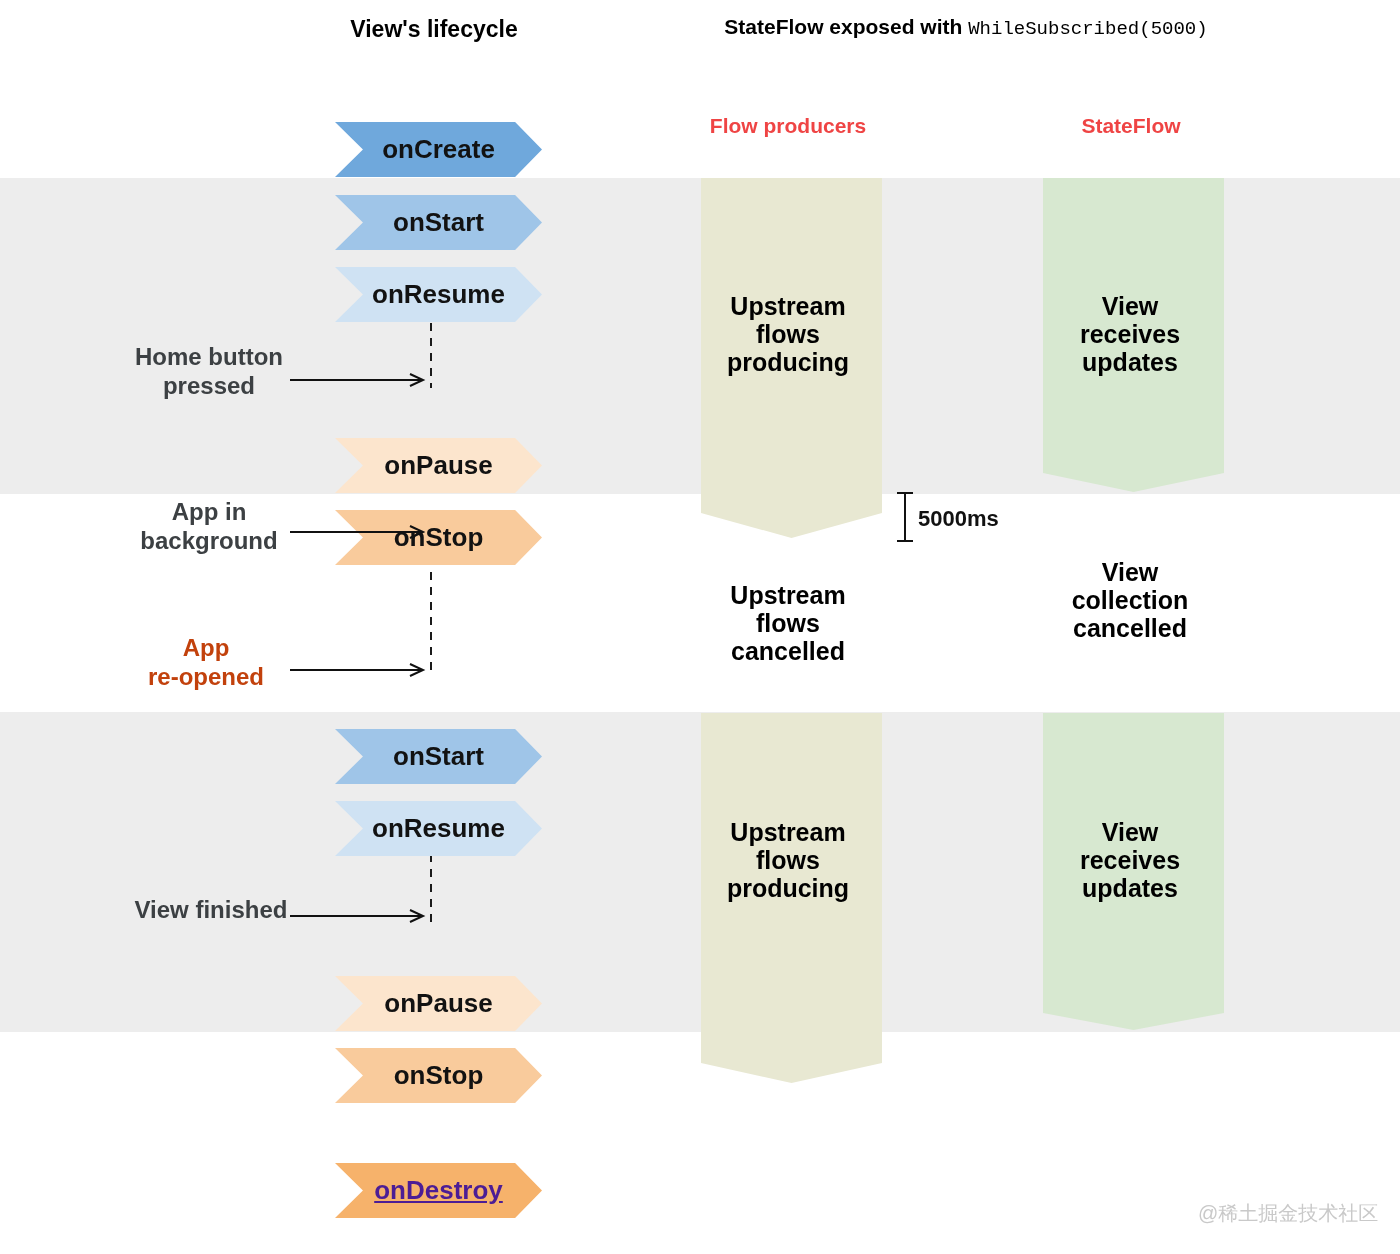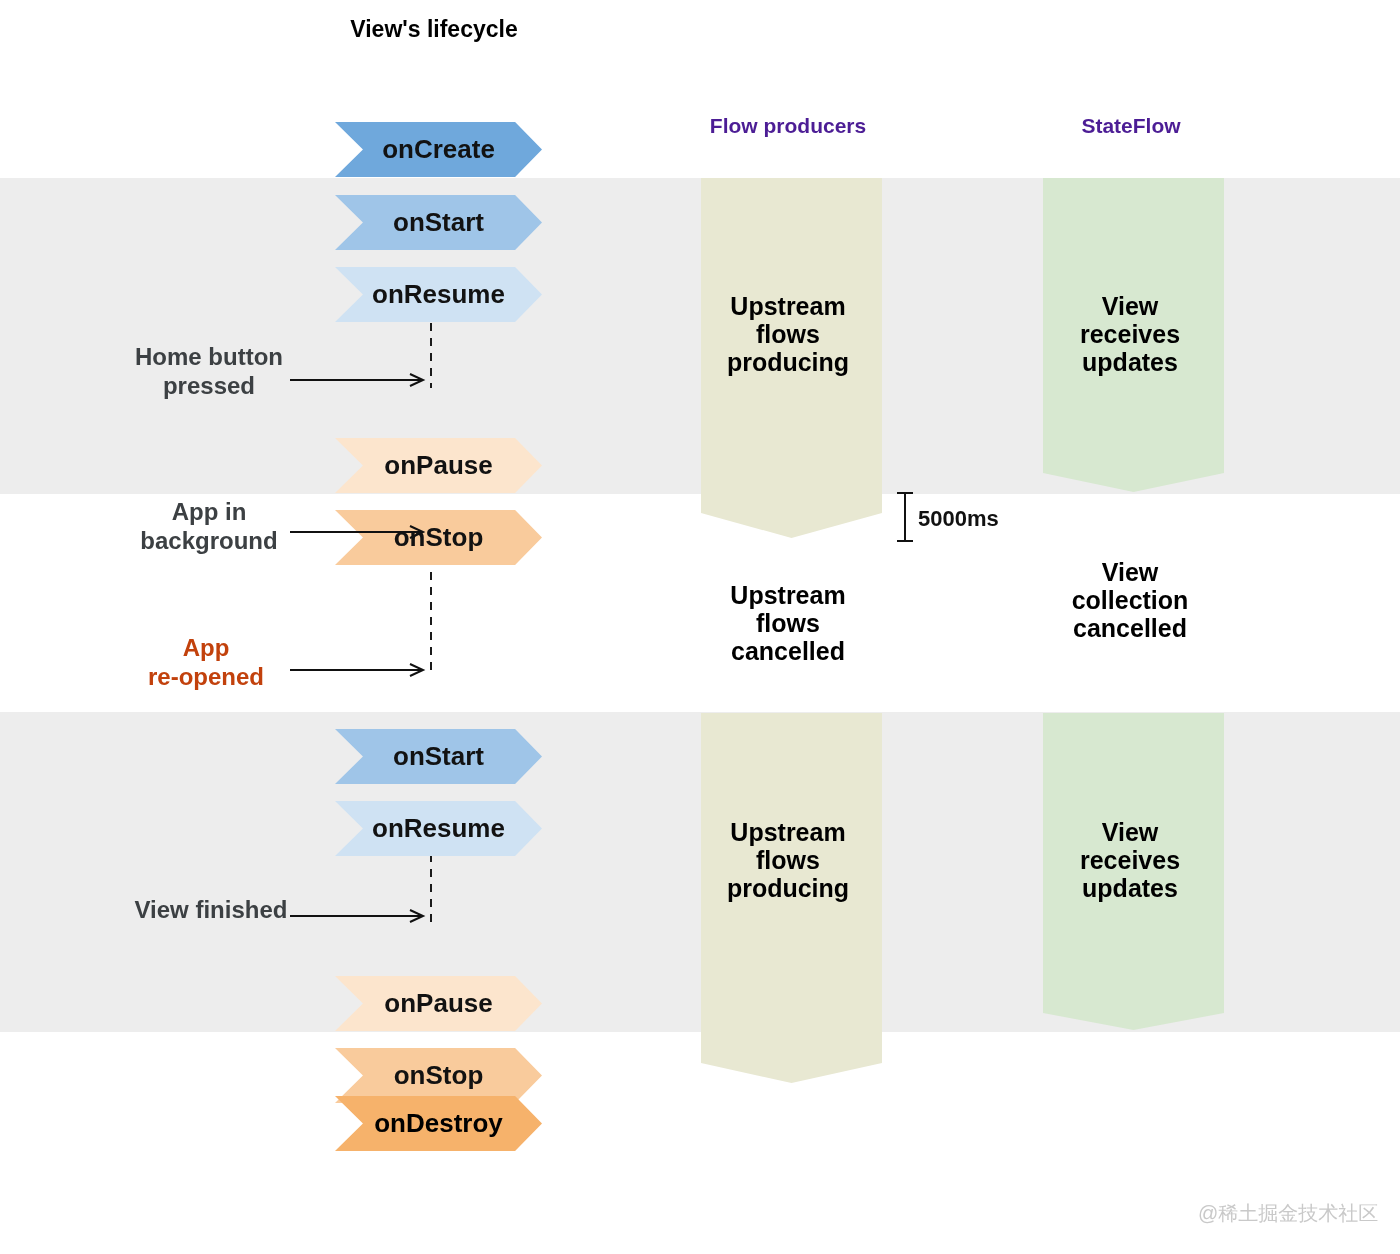--- a/index.html
+++ b/index.html
@@ -49,21 +49,21 @@
   .right-title {
     position:absolute; left:666px; top:14px; width:600px;
     text-align:center; font-size:21px; line-height:26px; color:#000; white-space:nowrap;
   }
   .right-title .bold { font-weight:bold; }
   .right-title .regular { font-weight:normal; }
   .right-title .code { font-family:"Liberation Mono","DejaVu Sans Mono",monospace; font-weight:normal; font-size:19px; }
 
   .col-header {
     position:absolute; transform:translate(-50%,-50%);
-    font-weight:bold; font-size:21px; color:#4c1d95; white-space:nowrap;
+    font-weight:bold; font-size:21px; color:#ef4444; white-space:nowrap;
   }
 
   .ruler-v { position:absolute; left:904px; top:493px; width:2px; height:48px; background:#111; }
   .ruler-cap { position:absolute; left:897px; width:16px; height:2px; background:#111; }
   .ruler-label {
     position:absolute; left:918px; top:506px; font-weight:bold; font-size:22px; color:#111; white-space:nowrap;
   }
 
   .watermark {
     position:absolute; left:1198px; top:1200px; font-size:20px; white-space:nowrap;
@@ -78,40 +78,41 @@
   <div class="gray-band" style="top: 712px; height: 320px; background: rgb(237, 237, 237);"></div>
 
   <div class="pennant" style="left: 701px; top: 178px; height: 360px; clip-path: polygon(0px 0px, 100% 0px, 100% calc(100% - 25px), 50% 100%, 0px calc(100% - 25px)); background: rgb(232, 232, 210);"></div>
   <div class="pennant" style="left: 701px; top: 713px; height: 370px; clip-path: polygon(0px 0px, 100% 0px, 100% calc(100% - 20px), 50% 100%, 0px calc(100% - 20px)); background: rgb(232, 232, 210);"></div>
 
   <div class="pennant" style="left: 1043px; top: 178px; height: 314px; clip-path: polygon(0px 0px, 100% 0px, 100% calc(100% - 19px), 50% 100%, 0px calc(100% - 19px)); background: rgb(215, 232, 208);"></div>
   <div class="pennant" style="left: 1043px; top: 713px; height: 317px; clip-path: polygon(0px 0px, 100% 0px, 100% calc(100% - 17px), 50% 100%, 0px calc(100% - 17px)); background: rgb(215, 232, 208);"></div>
 
   <div class="page-title" style="left:434px; top:29px;">View's lifecycle</div>
   <div class="right-title" id="right-title">
+      <div><span class="bold">StateFlow exposed with </span><span class="code">WhileSubscribed(5000)</span></div>
     </div>
 
   <div class="col-header" style="left:788px; top:126px;">Flow producers</div>
   <div class="col-header" style="left:1131px; top:126px;">StateFlow</div>
 
   <div class="dash-line" style="top:293px; height:95px;"></div>
   <div class="dash-line" style="top:527px; height:150px;"></div>
   <div class="dash-line" style="top:824px; height:104px;"></div>
 
   <div id="gen">
       <div class="chevron" style="top: 78px; background: rgb(111, 168, 220); color: rgb(18, 18, 18);">onCreate</div>
       <div class="chevron" style="top: 151px; background: rgb(159, 197, 232); color: rgb(18, 18, 18);">onStart</div>
       <div class="chevron" style="top: 223px; background: rgb(207, 226, 243); color: rgb(18, 18, 18);">onResume</div>
       <div class="chevron" style="top: 394px; background: rgb(252, 229, 205); color: rgb(18, 18, 18);">onPause</div>
       <div class="chevron" style="top: 466px; background: rgb(249, 203, 156); color: rgb(18, 18, 18);">onStop</div>
       <div class="chevron" style="top: 685px; background: rgb(159, 197, 232); color: rgb(18, 18, 18);">onStart</div>
       <div class="chevron" style="top: 757px; background: rgb(207, 226, 243); color: rgb(18, 18, 18);">onResume</div>
       <div class="chevron" style="top: 932px; background: rgb(252, 229, 205); color: rgb(18, 18, 18);">onPause</div>
       <div class="chevron" style="top: 1004px; background: rgb(249, 203, 156); color: rgb(18, 18, 18);">onStop</div>
-      <div class="chevron" style="top: 1052px; background: rgb(246, 178, 107); color: #000000;">onDestroy</div>
+      <div class="chevron" style="top: 1119px; background: rgb(246, 178, 107); color: #4c1d95; text-decoration: underline;">onDestroy</div>
       <div class="event-label" style="left: 209px; top: 371px; color: rgb(60, 64, 67);">Home button<br>pressed</div>
       <div class="event-label" style="left: 209px; top: 526px; color: rgb(60, 64, 67);">App in<br>background</div>
       <div class="event-label" style="left: 206px; top: 662px; color: #c2410c;">App<br>re-opened</div>
       <div class="event-label" style="left: 211px; top: 909px; color: rgb(60, 64, 67);">View finished</div>
       <div class="band-text" style="left: 788px; top: 334px;">Upstream<br>flows<br>producing</div>
       <div class="band-text" style="left: 788px; top: 623px;">Upstream<br>flows<br>cancelled</div>
       <div class="band-text" style="left: 788px; top: 860px;">Upstream<br>flows<br>producing</div>
       <div class="band-text" style="left: 1130px; top: 334px;">View<br>receives<br>updates</div>
       <div class="band-text" style="left: 1130px; top: 600px;">View<br>collection<br>cancelled</div>
       <div class="band-text" style="left: 1130px; top: 860px;">View<br>receives<br>updates</div>

